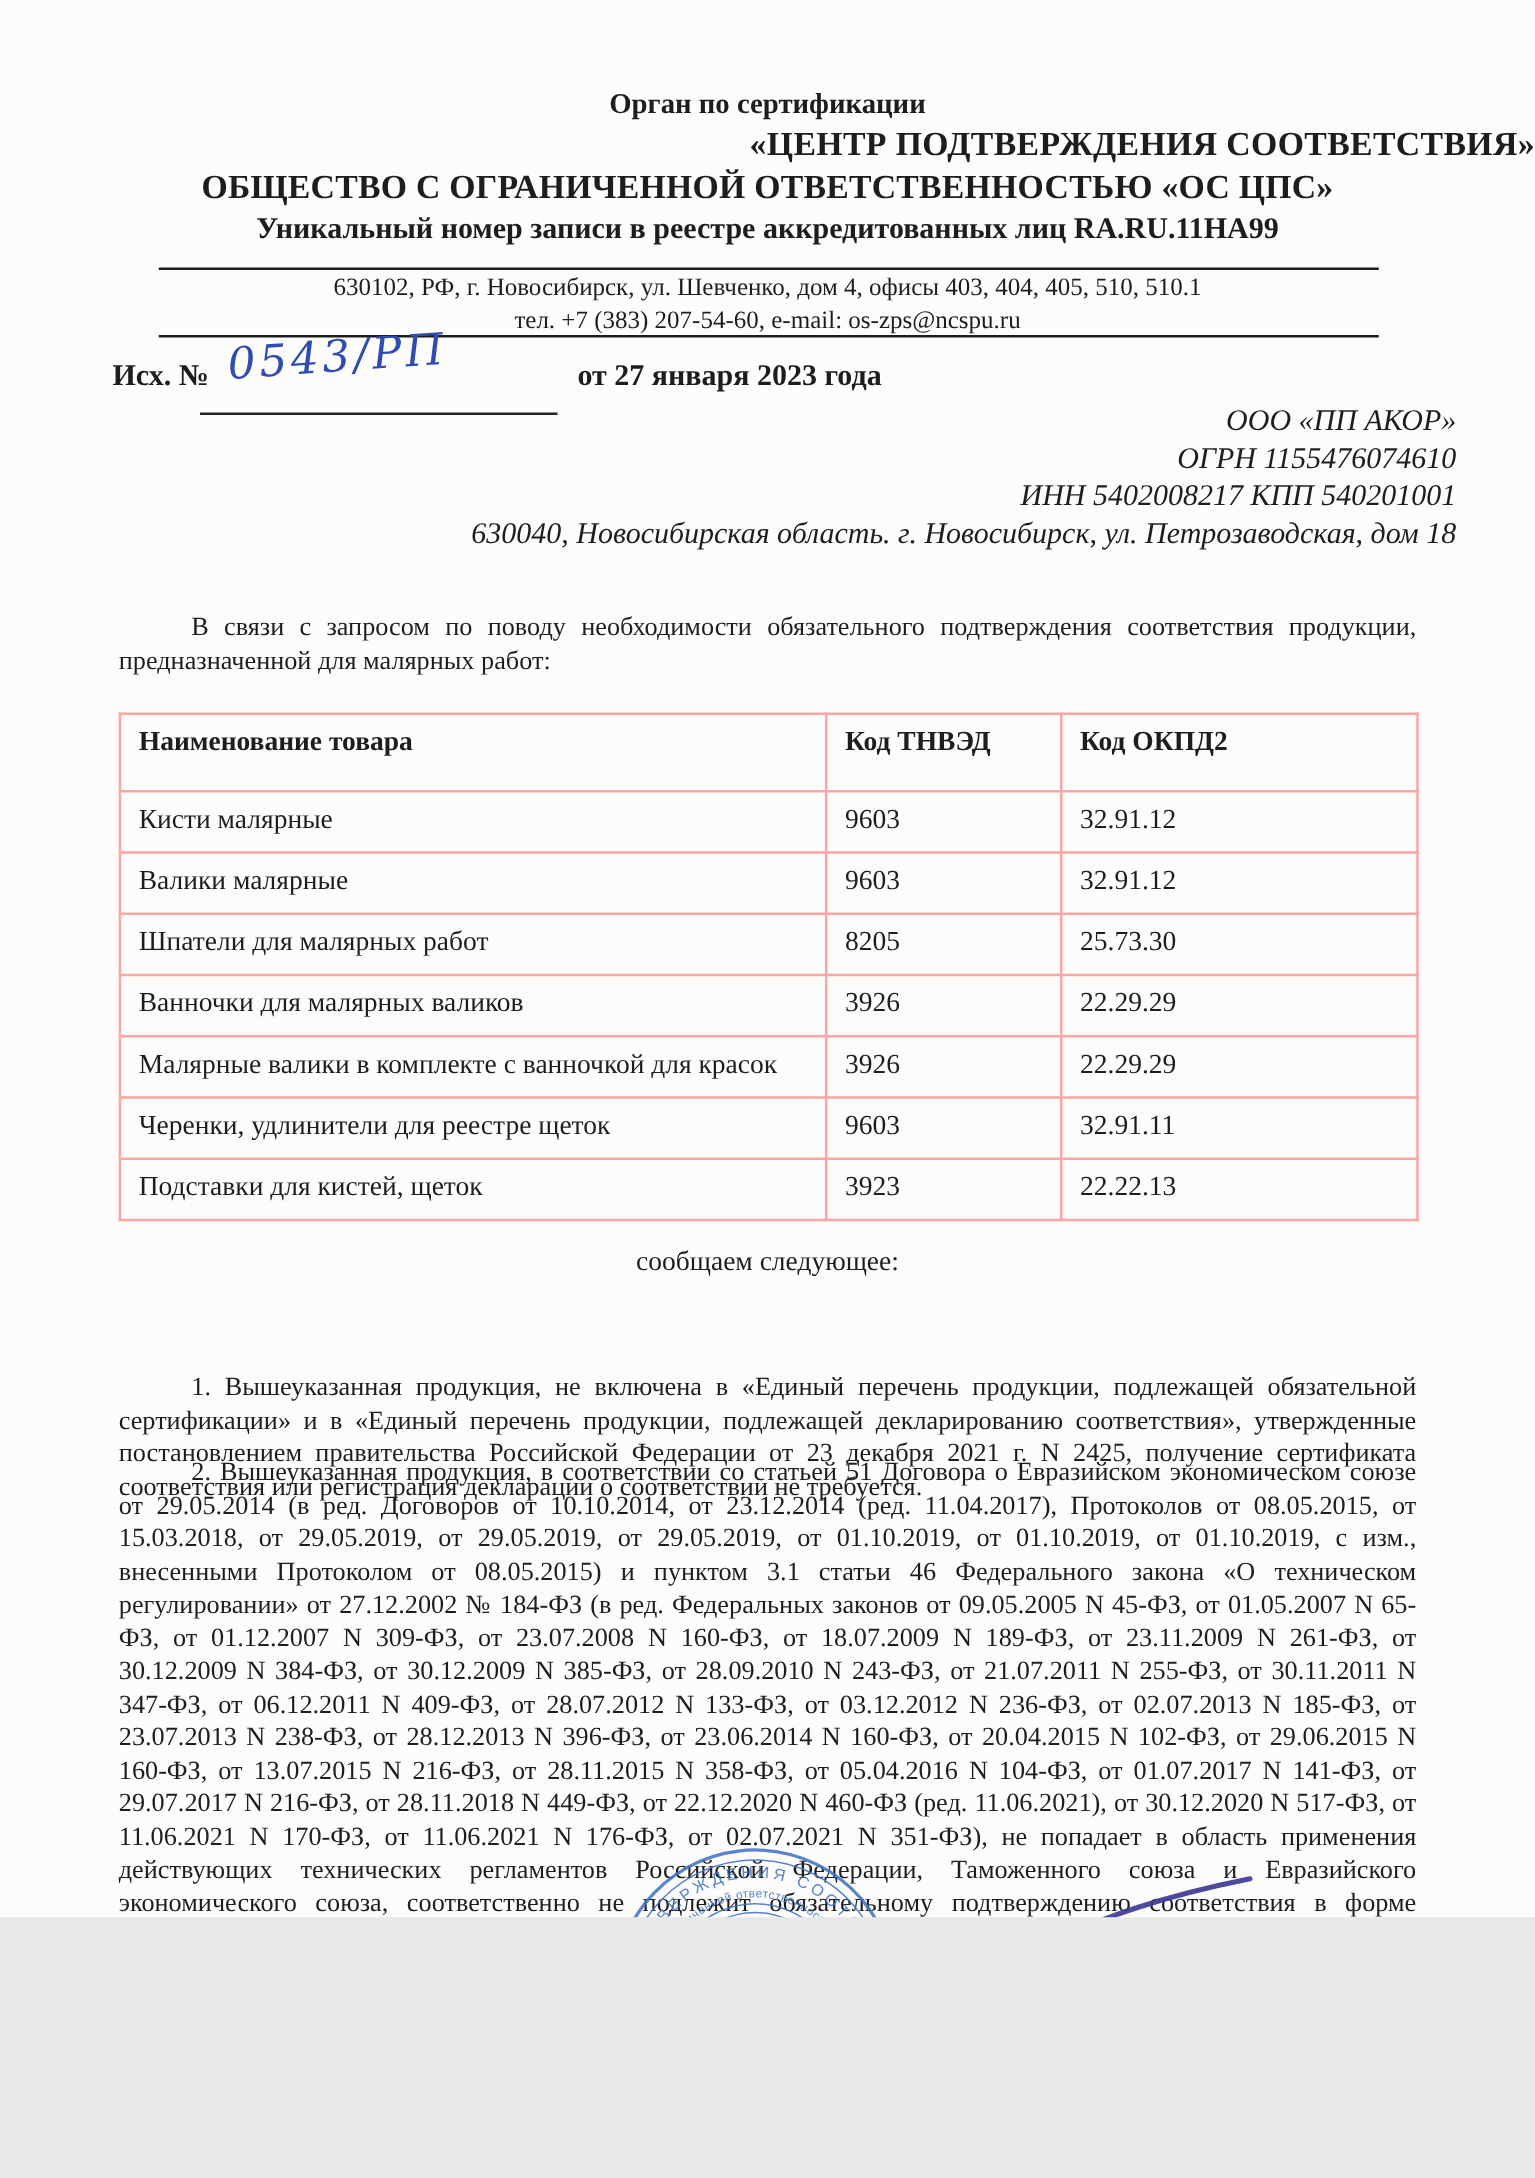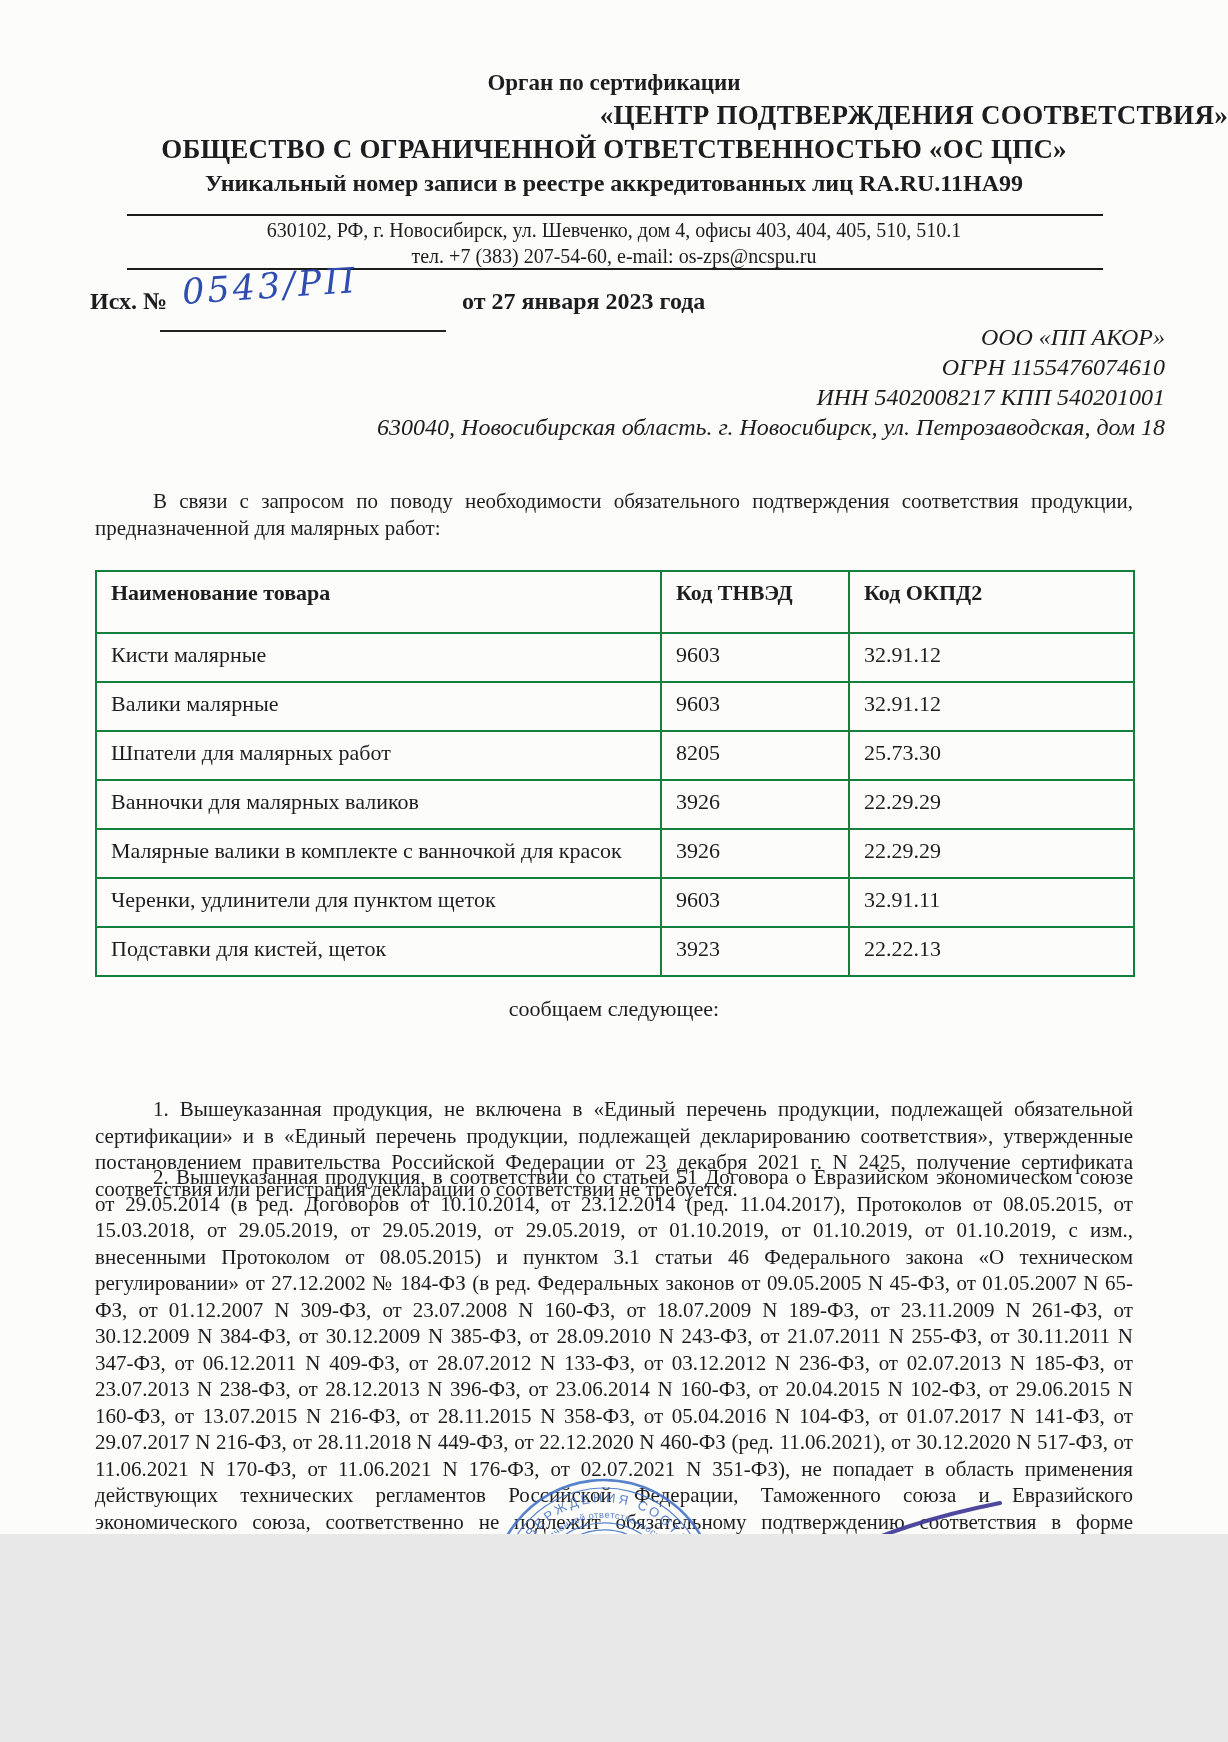--- a/index.html
+++ b/index.html
@@ -33,21 +33,21 @@
     top:322px;right:63px;width:900px;text-align:right;
     font-style:italic;font-size:24px;line-height:30px;
   }
   .intro{left:95px;top:488px;width:1038px;font-size:21px;line-height:27px;
     text-align:justify;text-indent:58px;}
   table.goods{
     position:absolute;left:95px;top:570px;width:1038px;
     border-collapse:collapse;table-layout:fixed;
   }
   table.goods th,table.goods td{
-    border:2px solid #15803d;vertical-align:top;
+    border:2px solid #fca5a5;vertical-align:top;
     padding:8px 6px 4px 14px;text-align:left;font-size:22px;
   }
   table.goods th{height:48px;font-size:22px;}
   table.goods td{height:35px;}
   col.c1{width:565px;}col.c2{width:188px;}col.c3{width:285px;}
   .after-table{top:996px;font-size:22px;}
   .para{left:95px;width:1038px;font-size:21px;line-height:26.5px;
     text-align:justify;text-indent:58px;}
   .p1{top:1096px;}
   .p2{top:1164px;}
@@ -117,21 +117,21 @@
       <td>Ванночки для малярных валиков</td>
       <td>3926</td>
       <td>22.29.29</td>
     </tr>
     <tr>
       <td>Малярные валики в комплекте с ванночкой для красок</td>
       <td>3926</td>
       <td>22.29.29</td>
     </tr>
     <tr>
-      <td>Черенки, удлинители для пунктом щеток</td>
+      <td>Черенки, удлинители для реестре щеток</td>
       <td>9603</td>
       <td>32.91.11</td>
     </tr>
     <tr>
       <td>Подставки для кистей, щеток</td>
       <td>3923</td>
       <td>22.22.13</td>
     </tr>
   </tbody>
     </table>

